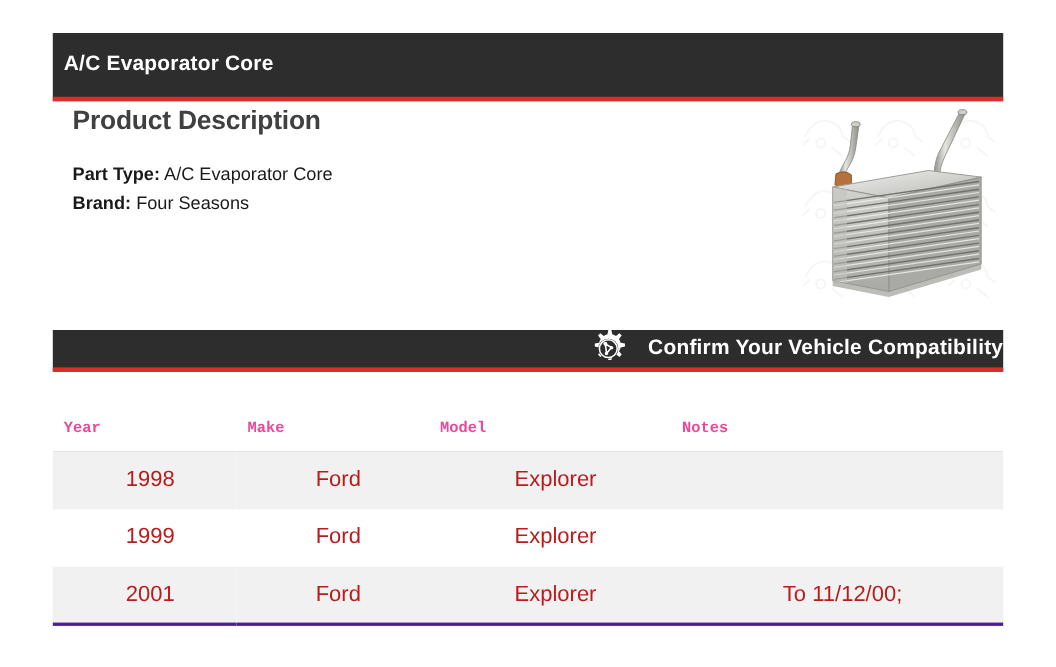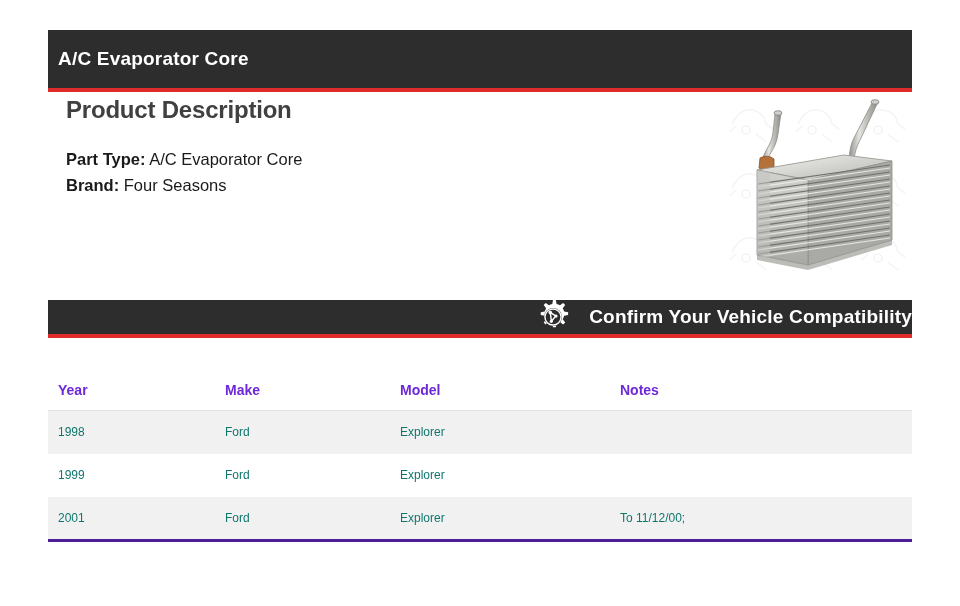--- a/index.html
+++ b/index.html
@@ -128,31 +128,32 @@
     top: 370px;
     width: 864px;
     border-collapse: collapse;
     table-layout: fixed;
     font-size: 14.5px;
   }
   #fitment-table th {
     text-align: left;
     font-weight: bold;
     font-size: 14px;
-    color: #6d28d9;
+    color: #ec4899;
     padding: 12px 0 12px 10px;
     background: #ffffff;
     border-bottom: 1px solid #e3e3e3;
+    font-family: Liberation Mono, monospace;
   }
   #fitment-table td {
-    text-align: left;
+    text-align: center;
     padding: 14px 0 14px 10px;
-    color: #0f766e;
+    color: #b91c1c;
     border-bottom: 1px solid #eeeeee;
-    font-size: 12px;
+    font-size: 20px;
   }
   #fitment-table tbody tr:nth-child(odd) td {
     background: #f1f1f1;
     border-bottom: 1px solid #f1f1f1;
   }
   #fitment-table tbody tr:nth-child(even) td {
     background: #ffffff;
     border-bottom: 1px solid #ffffff;
   }
   #fitment-table tbody tr:last-child td {

